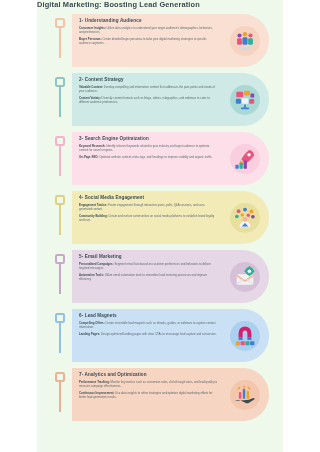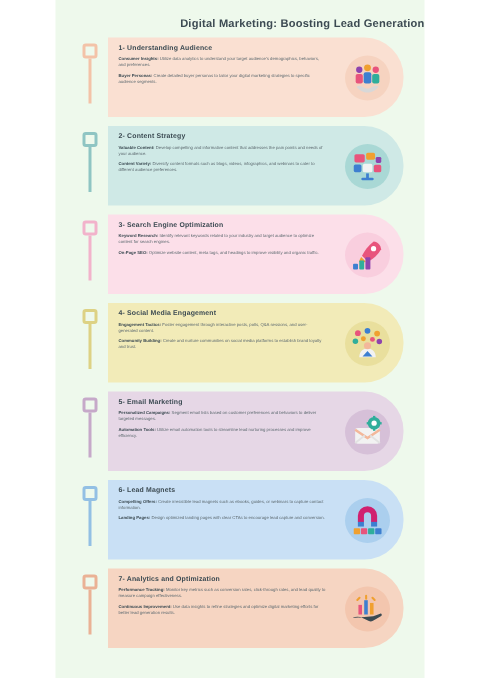--- a/index.html
+++ b/index.html
@@ -9,26 +9,25 @@
     font-family:"Liberation Sans", sans-serif;
     overflow:hidden;
   }
   #infographic {
     position:absolute;
     left:37px; top:0;
     width:246px; height:452px;
     background:#eef9ec;
   }
   #page-title {
-    text-align:right;
+    text-align:left;
     font-size:7.4px;
     font-weight:bold;
     color:#3c4a52;
     letter-spacing:0.15px;
-    padding-top:11px;
     padding-bottom:3px;
   }
   .section {
     position:relative;
     margin:0 0 2px 0;
     height:57px;
   }
   .pin {
     position:absolute;
     left:18px; top:6px;

